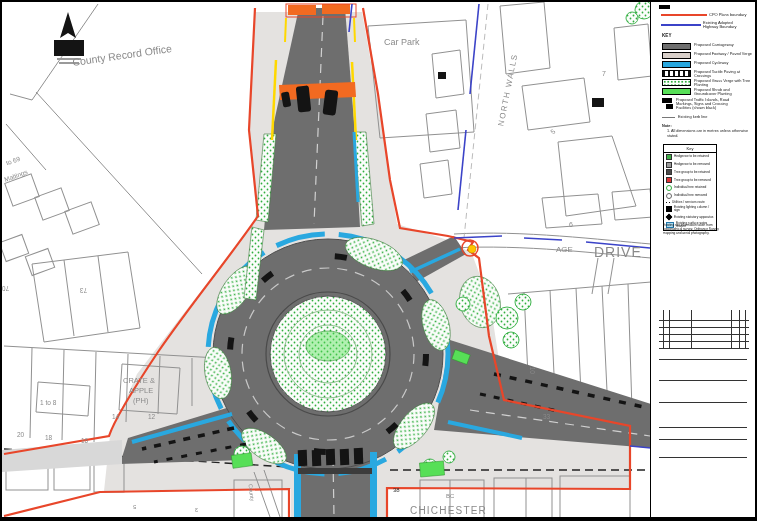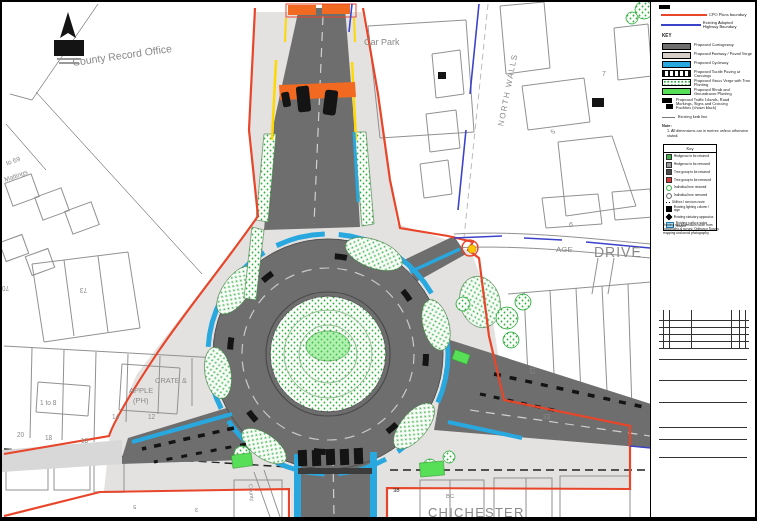--- a/index.html
+++ b/index.html
@@ -244,42 +244,42 @@
       <g>
         <polygon points="66,10 74,36 66,31 58,36" fill="#141414"></polygon>
         <rect x="52" y="38" width="30" height="16" fill="#141414"></rect>
         <rect x="55" y="56" width="24" height="2" fill="#9a9a9a"></rect>
         <rect x="57" y="60" width="20" height="2" fill="#9a9a9a"></rect>
       </g>
     </svg>
 
     
     <div class="ml" style="left:70px;top:48px;font-size:10.5px;transform:rotate(-8deg);">County Record Office</div>
-    <div class="ml" style="left:362px;top:36px;font-size:9px;">Car Park</div>
+    <div class="ml" style="left:382px;top:36px;font-size:9px;">Car Park</div>
     <div class="ml" style="left:468px;top:80px;font-size:8px;letter-spacing:1.5px;transform:rotate(-79deg);transform-origin:40px 5px;">NORTH WALLS</div>
     <div class="ml" style="left:554px;top:244px;font-size:8px;">AGE</div>
     <div class="ml" style="left:592px;top:243px;font-size:14px;letter-spacing:1px;">DRIVE</div>
     <div class="ml" style="left:567px;top:219px;font-size:7px;">6</div>
     <div class="ml" style="left:4px;top:156px;font-size:6.5px;transform:rotate(-20deg);">to 69</div>
     <div class="ml" style="left:2px;top:171px;font-size:6.5px;transform:rotate(-20deg);">Maltings</div>
     <div class="ml" style="left:78px;top:284px;font-size:6.5px;transform:rotate(180deg);">73</div>
     <div class="ml" style="left:0px;top:282px;font-size:6.5px;transform:rotate(180deg);">70</div>
-    <div class="ml" style="left:121px;top:375px;font-size:7.5px;margin-left:32px;">CRATE &amp;</div>
+    <div class="ml" style="left:121px;top:375px;font-size:7.5px;">CRATE &amp;</div>
     <div class="ml" style="left:127px;top:385px;font-size:7.5px;text-align:right;">APPLE</div>
     <div class="ml" style="left:131px;top:395px;font-size:7.5px;">(PH)</div>
     <div class="ml" style="left:38px;top:398px;font-size:6.5px;">1 to 8</div>
     <div class="ml" style="left:110px;top:412px;font-size:6.5px;">14</div>
     <div class="ml" style="left:146px;top:412px;font-size:6.5px;">12</div>
     <div class="ml" style="left:15px;top:430px;font-size:6.5px;">20</div>
     <div class="ml" style="left:43px;top:433px;font-size:6.5px;">18</div>
     <div class="ml" style="left:79px;top:436px;font-size:6.5px;">16</div>
     <div class="ml" style="left:541px;top:412px;font-size:6.5px;">33</div>
     <div class="ml" style="left:526px;top:365px;font-size:6.5px;transform:rotate(90deg);">10</div>
     <div class="ml" style="left:391px;top:485px;font-size:6px;color:#333;">38</div>
-    <div class="ml" style="left:408px;top:504px;font-size:13px;letter-spacing:1.2px;margin-left:18px;">CHICHESTER</div>
+    <div class="ml" style="left:408px;top:504px;font-size:10px;letter-spacing:1.2px;">CHICHESTER</div>
     <div class="ml" style="left:444px;top:491px;font-size:6px;">BC</div>
     <div class="ml" style="left:240px;top:488px;font-size:5.5px;transform:rotate(83deg);">County</div>
     <div class="ml" style="left:600px;top:68px;font-size:7px;">7</div>
     <div class="ml" style="left:549px;top:126px;font-size:7px;transform:rotate(-40deg);">5</div>
     <div class="ml" style="left:131px;top:502px;font-size:6px;transform:rotate(180deg);">5</div>
     <div class="ml" style="left:193px;top:505px;font-size:6px;transform:rotate(180deg);">3</div>
   </div>
 
   <div id="panel">
     <div class="chip"></div>

